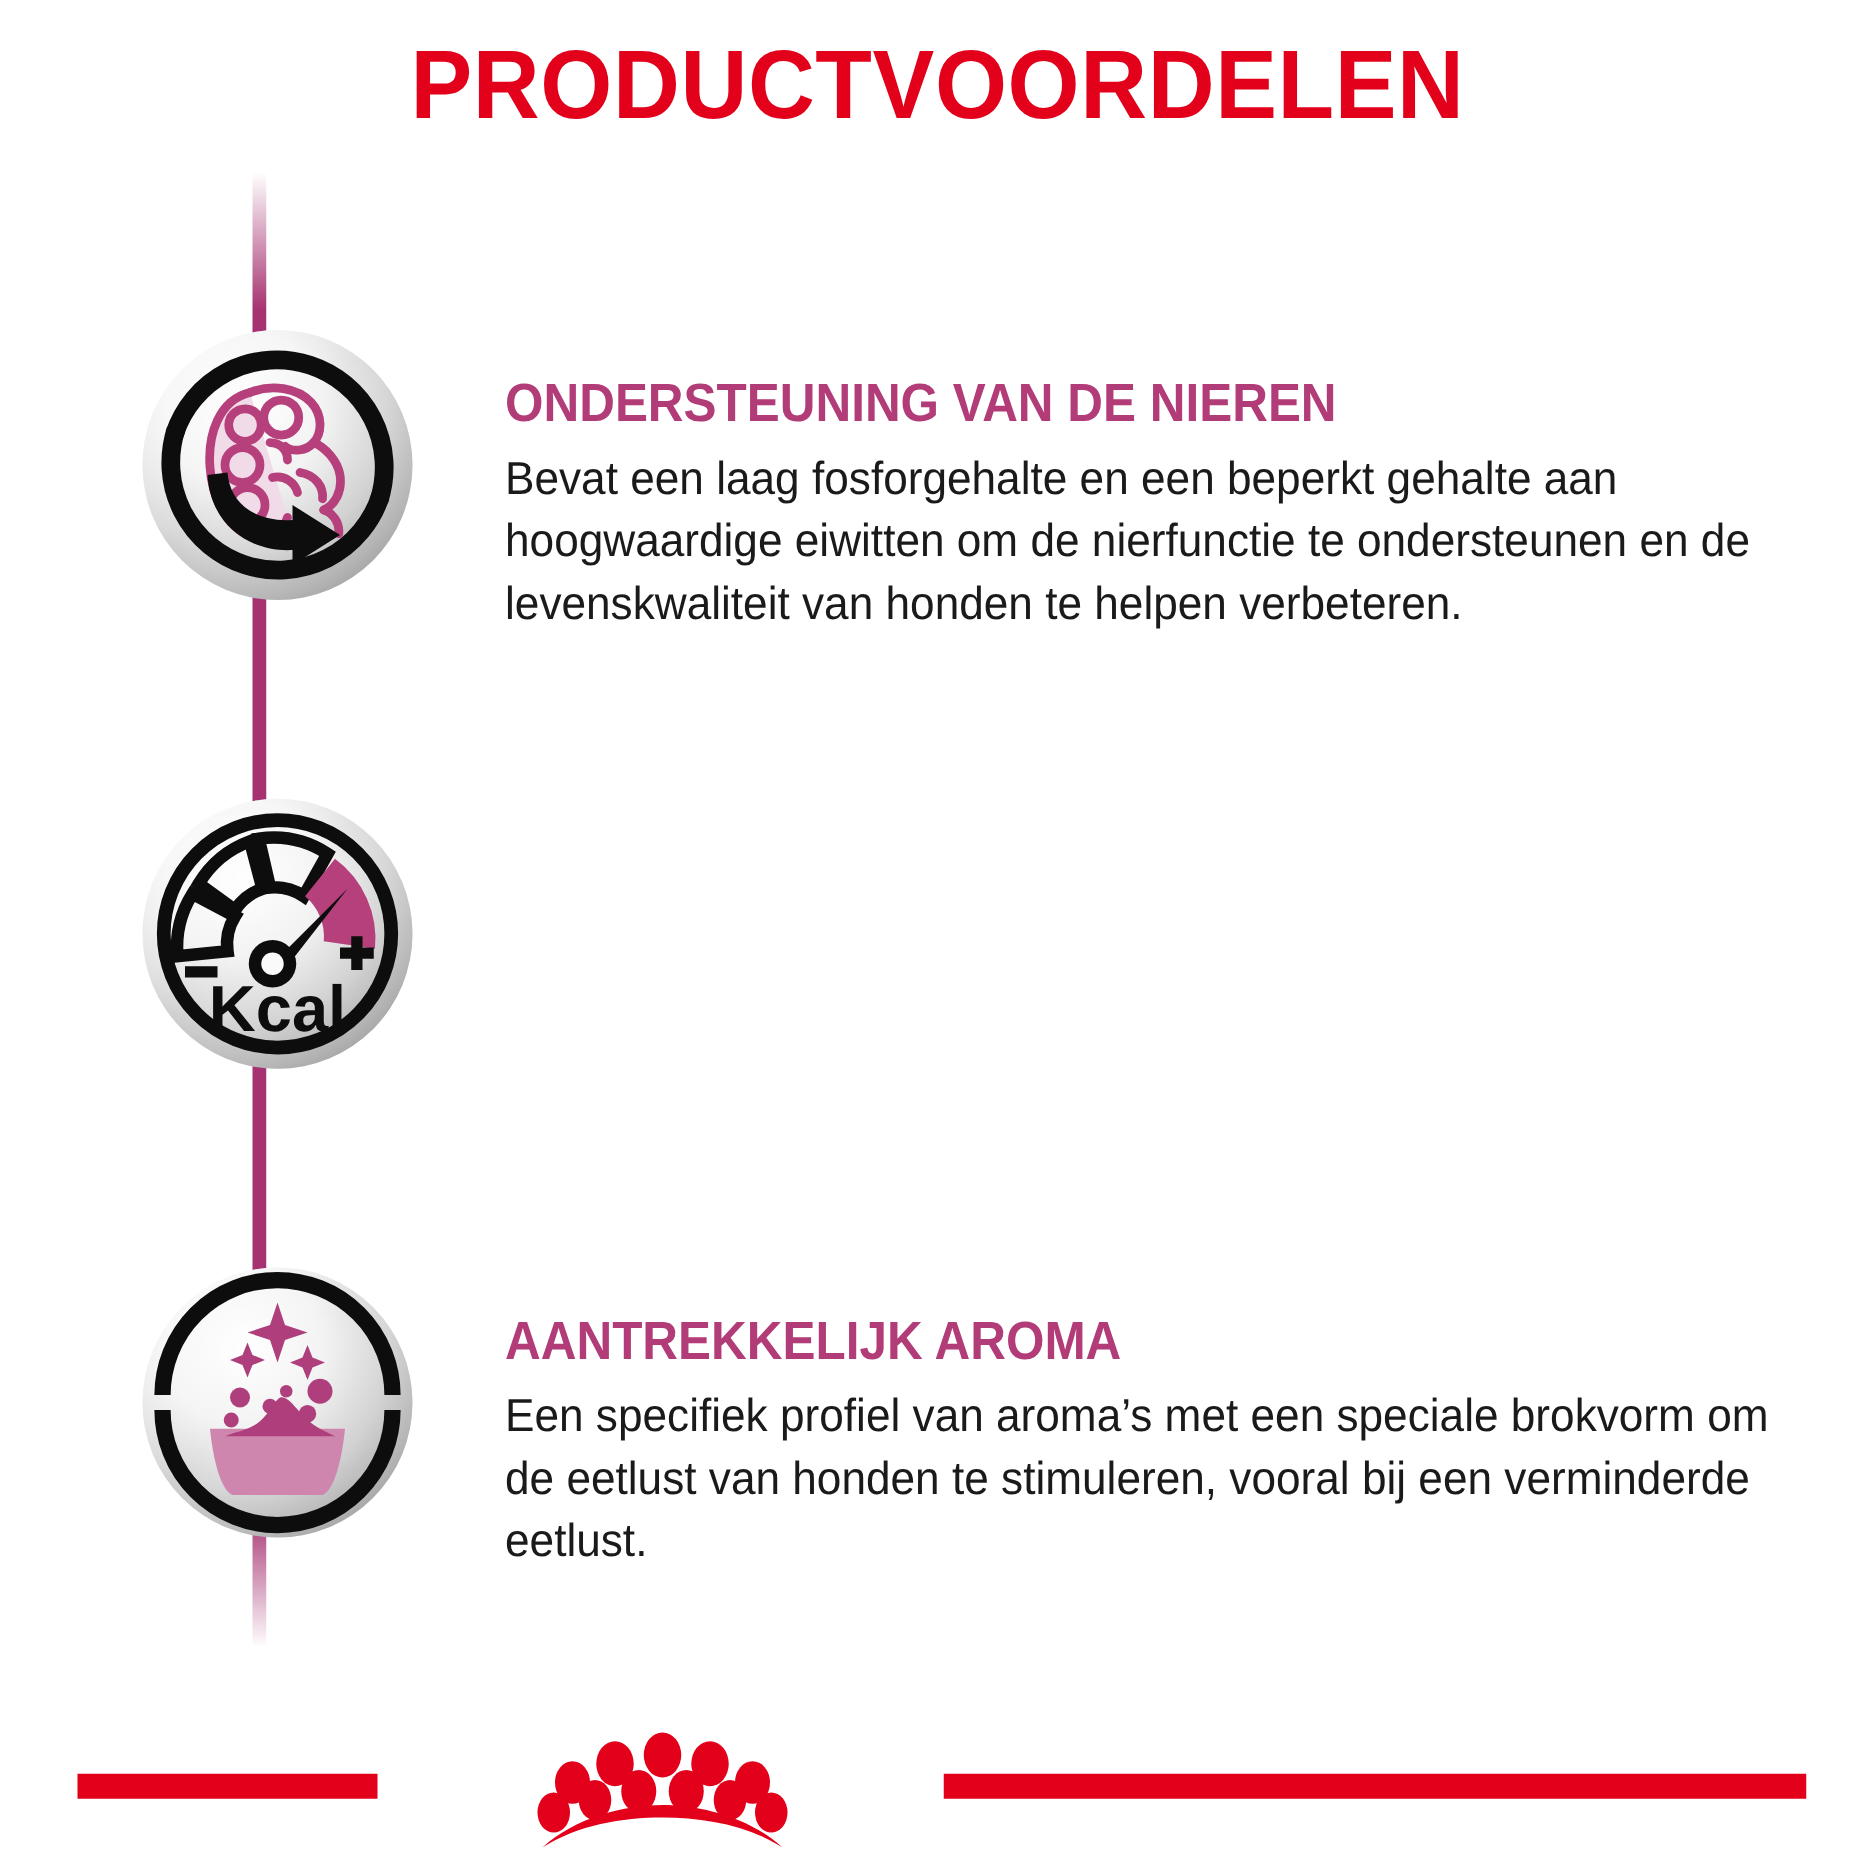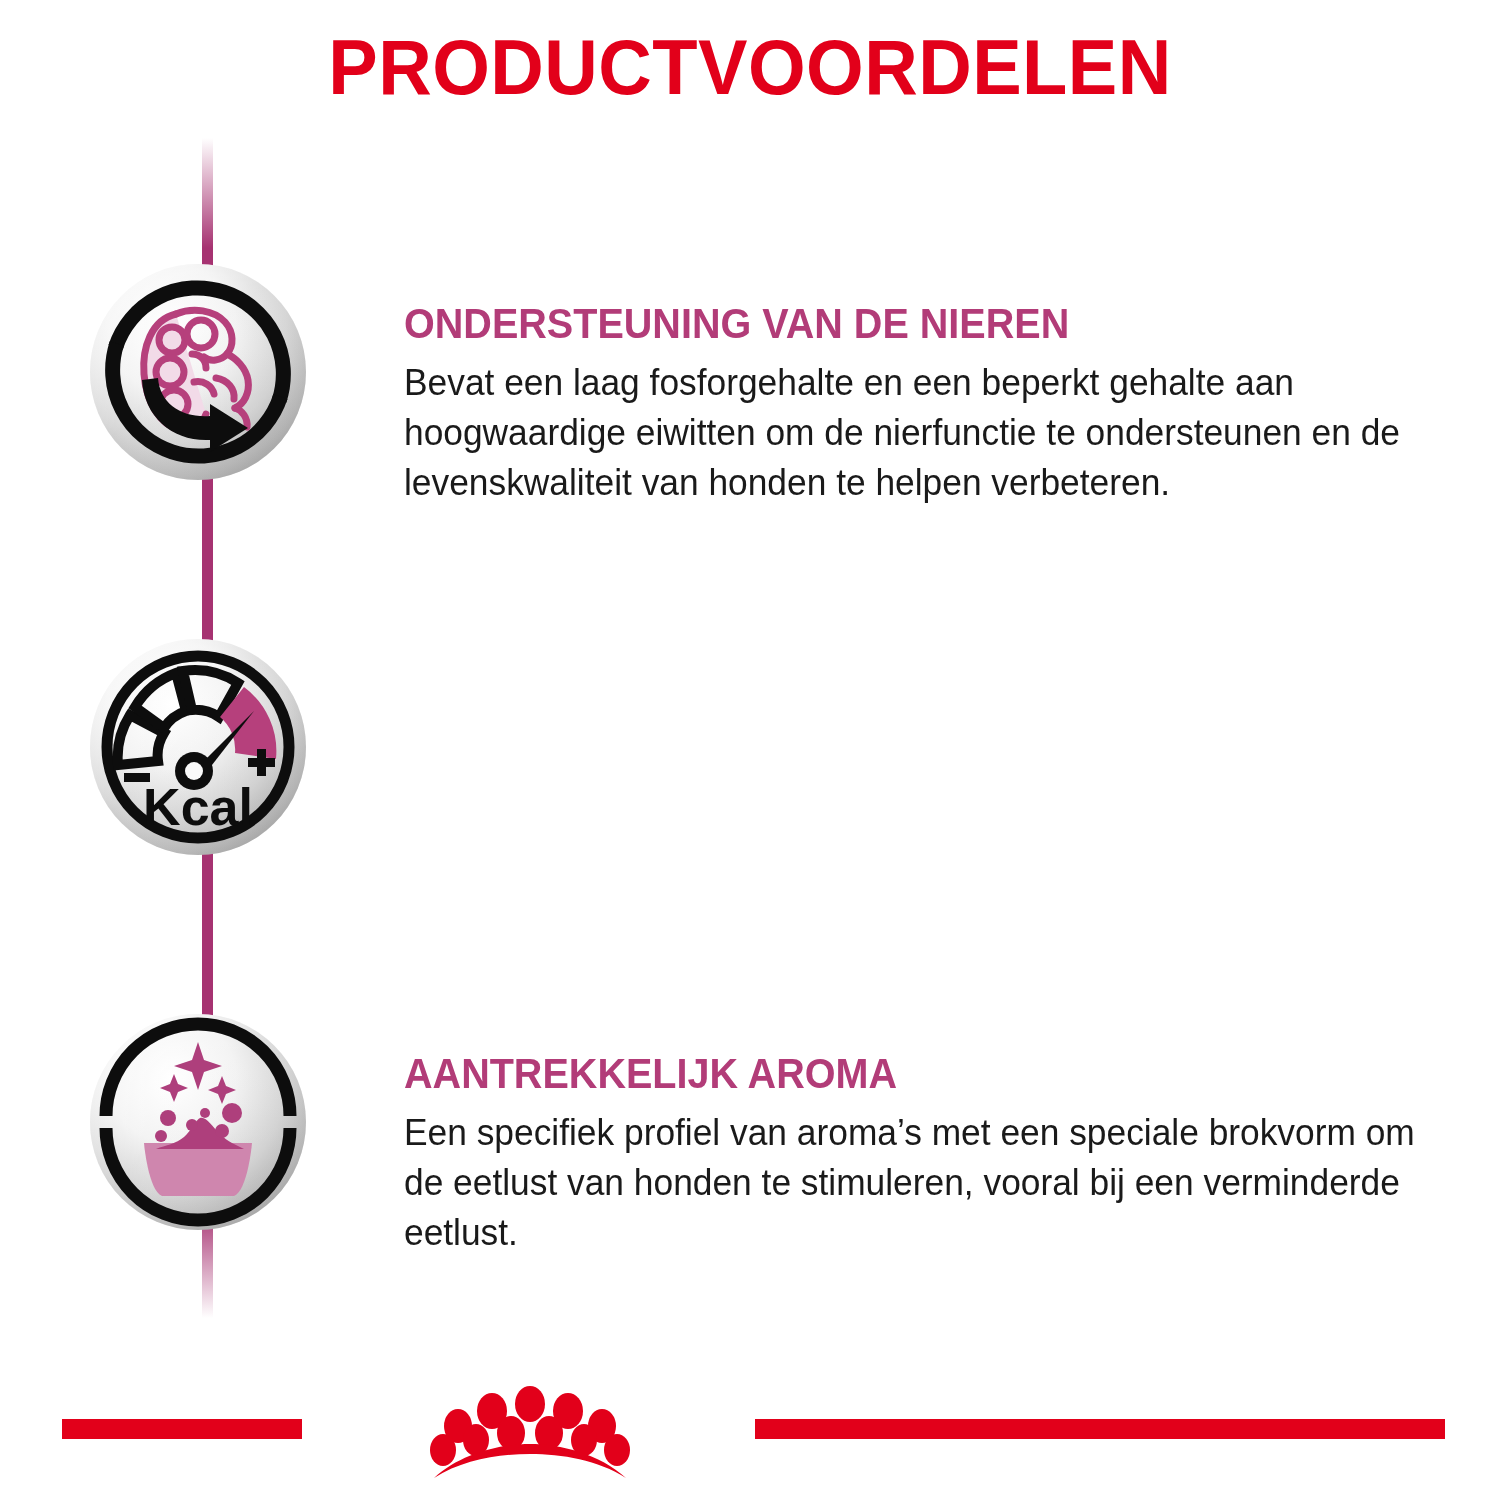--- a/index.html
+++ b/index.html
@@ -55,21 +55,21 @@
     width: 1500px;
     height: 240px;
     z-index: 2;
   }
   .benefit.b1 { top: 262px; }
   .benefit.b2 { top: 637px; }
   .benefit.b3 { top: 1012px; }
 
   .icon-wrap {
     position: absolute;
-    left: 88px;
+    left: 112px;
     top: 0;
     width: 220px;
     height: 220px;
   }
   .icon-svg { display: block; width: 220px; height: 220px; }
 
   .benefit-text {
     position: absolute;
     left: 404px;
     top: 2px;

